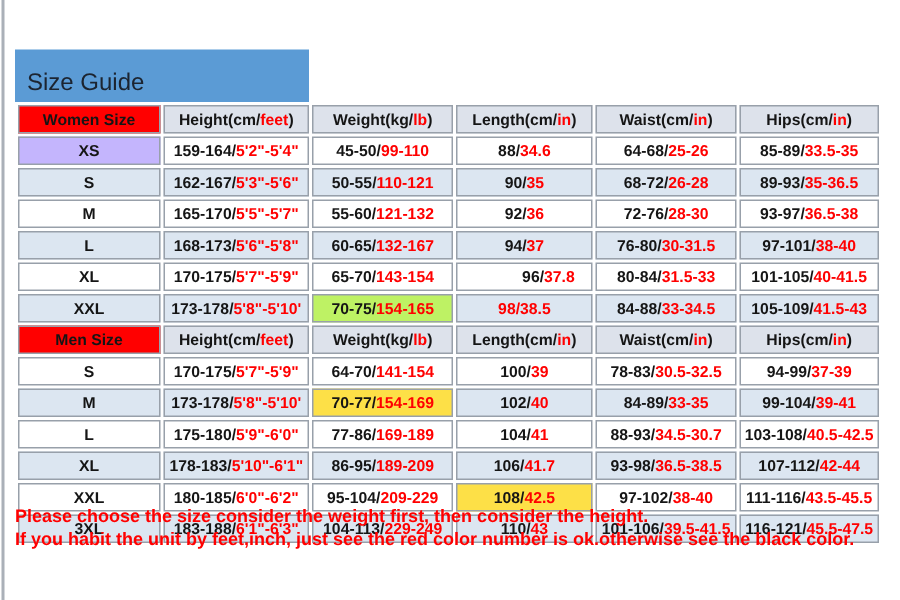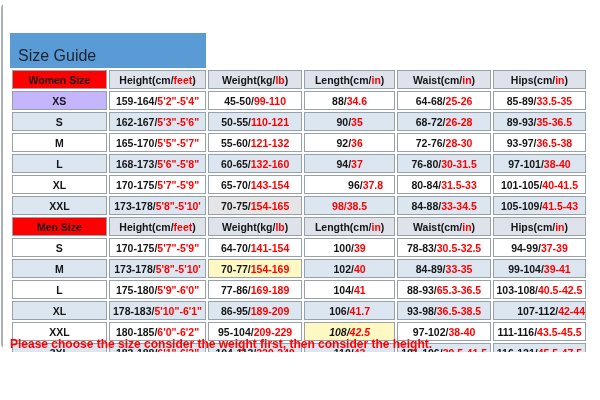--- a/index.html
+++ b/index.html
@@ -1,17 +1,17 @@
 <!DOCTYPE html>
 <html style="--title-bg: #5B9BD5; --sec-bg: #FF0000; --hdr-bg: #DDE2EB; --red-text: #FF0000;"><head>
 <meta charset="utf-8">
 <style>
   html,body{margin:0;padding:0;background:#ffffff;}
   body{font-family:"Liberation Sans",sans-serif;}
-  .canvas{position:relative;width:600px;height:352px;background:#ffffff;overflow:hidden;border-radius:12px;}
+  .canvas{position:relative;width:600px;height:400px;background:#ffffff;overflow:hidden;}
   .edge-line{position:absolute;left:1px;top:0;width:2px;height:400px;background:#aab0b8;}
   .title-box{
     position:absolute;left:10px;top:33px;width:196px;height:35px;
     background:var(--title-bg,#5B9BD5);
     color:#1c2430;font-size:16px;
     display:flex;align-items:flex-end;
     padding:0 0 3px 8px;box-sizing:border-box;
   }
   table.size-table{
     position:absolute;left:10px;top:68px;width:578px;
@@ -82,37 +82,37 @@
           <td class="size-cell" style="background: rgb(255, 255, 255);">M</td>
           <td style="background: rgb(255, 255, 255);"><span>165-170/</span><span class="red">5'5"-5'7"</span></td>
           <td style="background: rgb(255, 255, 255);"><span>55-60/</span><span class="red">121-132</span></td>
           <td style="background: rgb(255, 255, 255);"><span>92/</span><span class="red">36</span></td>
           <td style="background: rgb(255, 255, 255);"><span>72-76/</span><span class="red">28-30</span></td>
           <td style="background: rgb(255, 255, 255); margin-left: 32px;"><span>93-97/</span><span class="red">36.5-38</span></td>
         </tr>
         <tr>
           <td class="size-cell" style="background: rgb(220, 230, 241);">L</td>
           <td style="background: rgb(220, 230, 241);"><span>168-173/</span><span class="red">5'6"-5'8"</span></td>
-          <td style="background: rgb(220, 230, 241);"><span>60-65/</span><span class="red">132-160</span></td>
+          <td style="background: rgb(220, 230, 241);"><span>60-65/</span><span class="red">132-167</span></td>
           <td style="background: rgb(220, 230, 241);"><span>94/</span><span class="red">37</span></td>
           <td style="background: rgb(220, 230, 241);"><span>76-80/</span><span class="red">30-31.5</span></td>
           <td style="background: rgb(220, 230, 241);"><span>97-101/</span><span class="red">38-40</span></td>
         </tr>
         <tr>
           <td class="size-cell" style="background: rgb(255, 255, 255);">XL</td>
           <td style="background: rgb(255, 255, 255);"><span>170-175/</span><span class="red">5'7"-5'9"</span></td>
           <td style="background: rgb(255, 255, 255); margin-top: 42px;"><span>65-70/</span><span class="red">143-154</span></td>
           <td style="background: rgb(255, 255, 255); padding-left: 32px;"><span>96/</span><span class="red">37.8</span></td>
           <td style="background: rgb(255, 255, 255);"><span>80-84/</span><span class="red">31.5-33</span></td>
           <td style="background: rgb(255, 255, 255);"><span>101-105/</span><span class="red">40-41.5</span></td>
         </tr>
         <tr>
           <td class="size-cell" style="background: rgb(220, 230, 241);">XXL</td>
           <td style="background: rgb(220, 230, 241);"><span>173-178/</span><span class="red">5'8"-5'10'</span></td>
-          <td style="background: #e5e5e5;"><span>70-75/</span><span class="red">154-165</span></td>
+          <td style="background: #bef264;"><span>70-75/</span><span class="red">154-165</span></td>
           <td style="background: rgb(220, 230, 241);"><span class="red">98/38.5</span></td>
           <td style="background: rgb(220, 230, 241);"><span>84-88/</span><span class="red">33-34.5</span></td>
           <td style="background: rgb(220, 230, 241);"><span>105-109/</span><span class="red">41.5-43</span></td>
         </tr>
         <tr>
           <td class="sec-size">Men Size</td>
           <td class="col-hdr"><span>Height(cm/</span><span class="red">feet</span><span>)</span></td>
           <td class="col-hdr"><span>Weight(kg/</span><span class="red">lb</span><span>)</span></td>
           <td class="col-hdr"><span>Length(cm/</span><span class="red">in</span><span>)</span></td>
           <td class="col-hdr"><span>Waist(cm/</span><span class="red">in</span><span>)</span></td>
@@ -122,46 +122,46 @@
           <td class="size-cell" style="background: rgb(255, 255, 255);">S</td>
           <td style="background: rgb(255, 255, 255);"><span>170-175/</span><span class="red">5'7"-5'9"</span></td>
           <td style="background: rgb(255, 255, 255);"><span>64-70/</span><span class="red">141-154</span></td>
           <td style="background: rgb(255, 255, 255);"><span>100/</span><span class="red">39</span></td>
           <td style="background: rgb(255, 255, 255); margin-top: 44px;"><span>78-83/</span><span class="red">30.5-32.5</span></td>
           <td style="background: rgb(255, 255, 255);"><span>94-99/</span><span class="red">37-39</span></td>
         </tr>
         <tr>
           <td class="size-cell" style="background: rgb(220, 230, 241);">M</td>
           <td style="background: rgb(220, 230, 241);"><span>173-178/</span><span class="red">5'8"-5'10'</span></td>
-          <td style="background: #fef9c3; text-align: center;"><span>70-77/</span><span class="red">154-169</span></td>
+          <td style="background: #fde047; text-align: center;"><span>70-77/</span><span class="red">154-169</span></td>
           <td style="background: rgb(220, 230, 241);"><span>102/</span><span class="red">40</span></td>
           <td style="background: rgb(220, 230, 241);"><span>84-89/</span><span class="red">33-35</span></td>
           <td style="background: rgb(220, 230, 241);"><span>99-104/</span><span class="red">39-41</span></td>
         </tr>
         <tr>
           <td class="size-cell" style="background: rgb(255, 255, 255);">L</td>
           <td style="background: rgb(255, 255, 255);"><span>175-180/</span><span class="red">5'9"-6'0"</span></td>
           <td style="background: rgb(255, 255, 255);"><span>77-86/</span><span class="red">169-189</span></td>
           <td style="background: rgb(255, 255, 255);"><span>104/</span><span class="red">41</span></td>
-          <td style="background: rgb(255, 255, 255);"><span>88-93/</span><span class="red">65.3-36.5</span></td>
+          <td style="background: rgb(255, 255, 255);"><span>88-93/</span><span class="red">34.5-30.7</span></td>
           <td style="background: rgb(255, 255, 255);"><span>103-108/</span><span class="red">40.5-42.5</span></td>
         </tr>
         <tr>
           <td class="size-cell" style="background: rgb(220, 230, 241);">XL</td>
           <td style="background: rgb(220, 230, 241);"><span>178-183/</span><span class="red">5'10"-6'1"</span></td>
           <td style="background: rgb(220, 230, 241);"><span>86-95/</span><span class="red">189-209</span></td>
           <td style="background: rgb(220, 230, 241); margin-left: 44px;"><span>106/</span><span class="red">41.7</span></td>
           <td style="background: rgb(220, 230, 241);"><span>93-98/</span><span class="red">36.5-38.5</span></td>
-          <td style="background: rgb(220, 230, 241); text-align: right;"><span>107-112/</span><span class="red">42-44</span></td>
+          <td style="background: rgb(220, 230, 241);"><span>107-112/</span><span class="red">42-44</span></td>
         </tr>
         <tr>
           <td class="size-cell" style="background: rgb(255, 255, 255);">XXL</td>
           <td style="background: rgb(255, 255, 255);"><span>180-185/</span><span class="red">6'0"-6'2"</span></td>
           <td style="background: rgb(255, 255, 255);"><span>95-104/</span><span class="red">209-229</span></td>
-          <td style="background: #fef9c3; font-style: italic;"><span>108/</span><span class="red">42.5</span></td>
+          <td style="background: #fde047;"><span>108/</span><span class="red">42.5</span></td>
           <td style="background: rgb(255, 255, 255);"><span>97-102/</span><span class="red">38-40</span></td>
           <td style="background: rgb(255, 255, 255);"><span>111-116/</span><span class="red">43.5-45.5</span></td>
         </tr>
         <tr>
           <td class="size-cell" style="background: rgb(220, 230, 241);">3XL</td>
           <td style="background: rgb(220, 230, 241);"><span>183-188/</span><span class="red">6'1"-6'3"</span></td>
           <td style="background: rgb(220, 230, 241);"><span>104-113/</span><span class="red">229-249</span></td>
           <td style="background: rgb(220, 230, 241);"><span>110/</span><span class="red">43</span></td>
           <td style="background: rgb(220, 230, 241);"><span>101-106/</span><span class="red">39.5-41.5</span></td>
           <td style="background: rgb(220, 230, 241);"><span>116-121/</span><span class="red">45.5-47.5</span></td>

